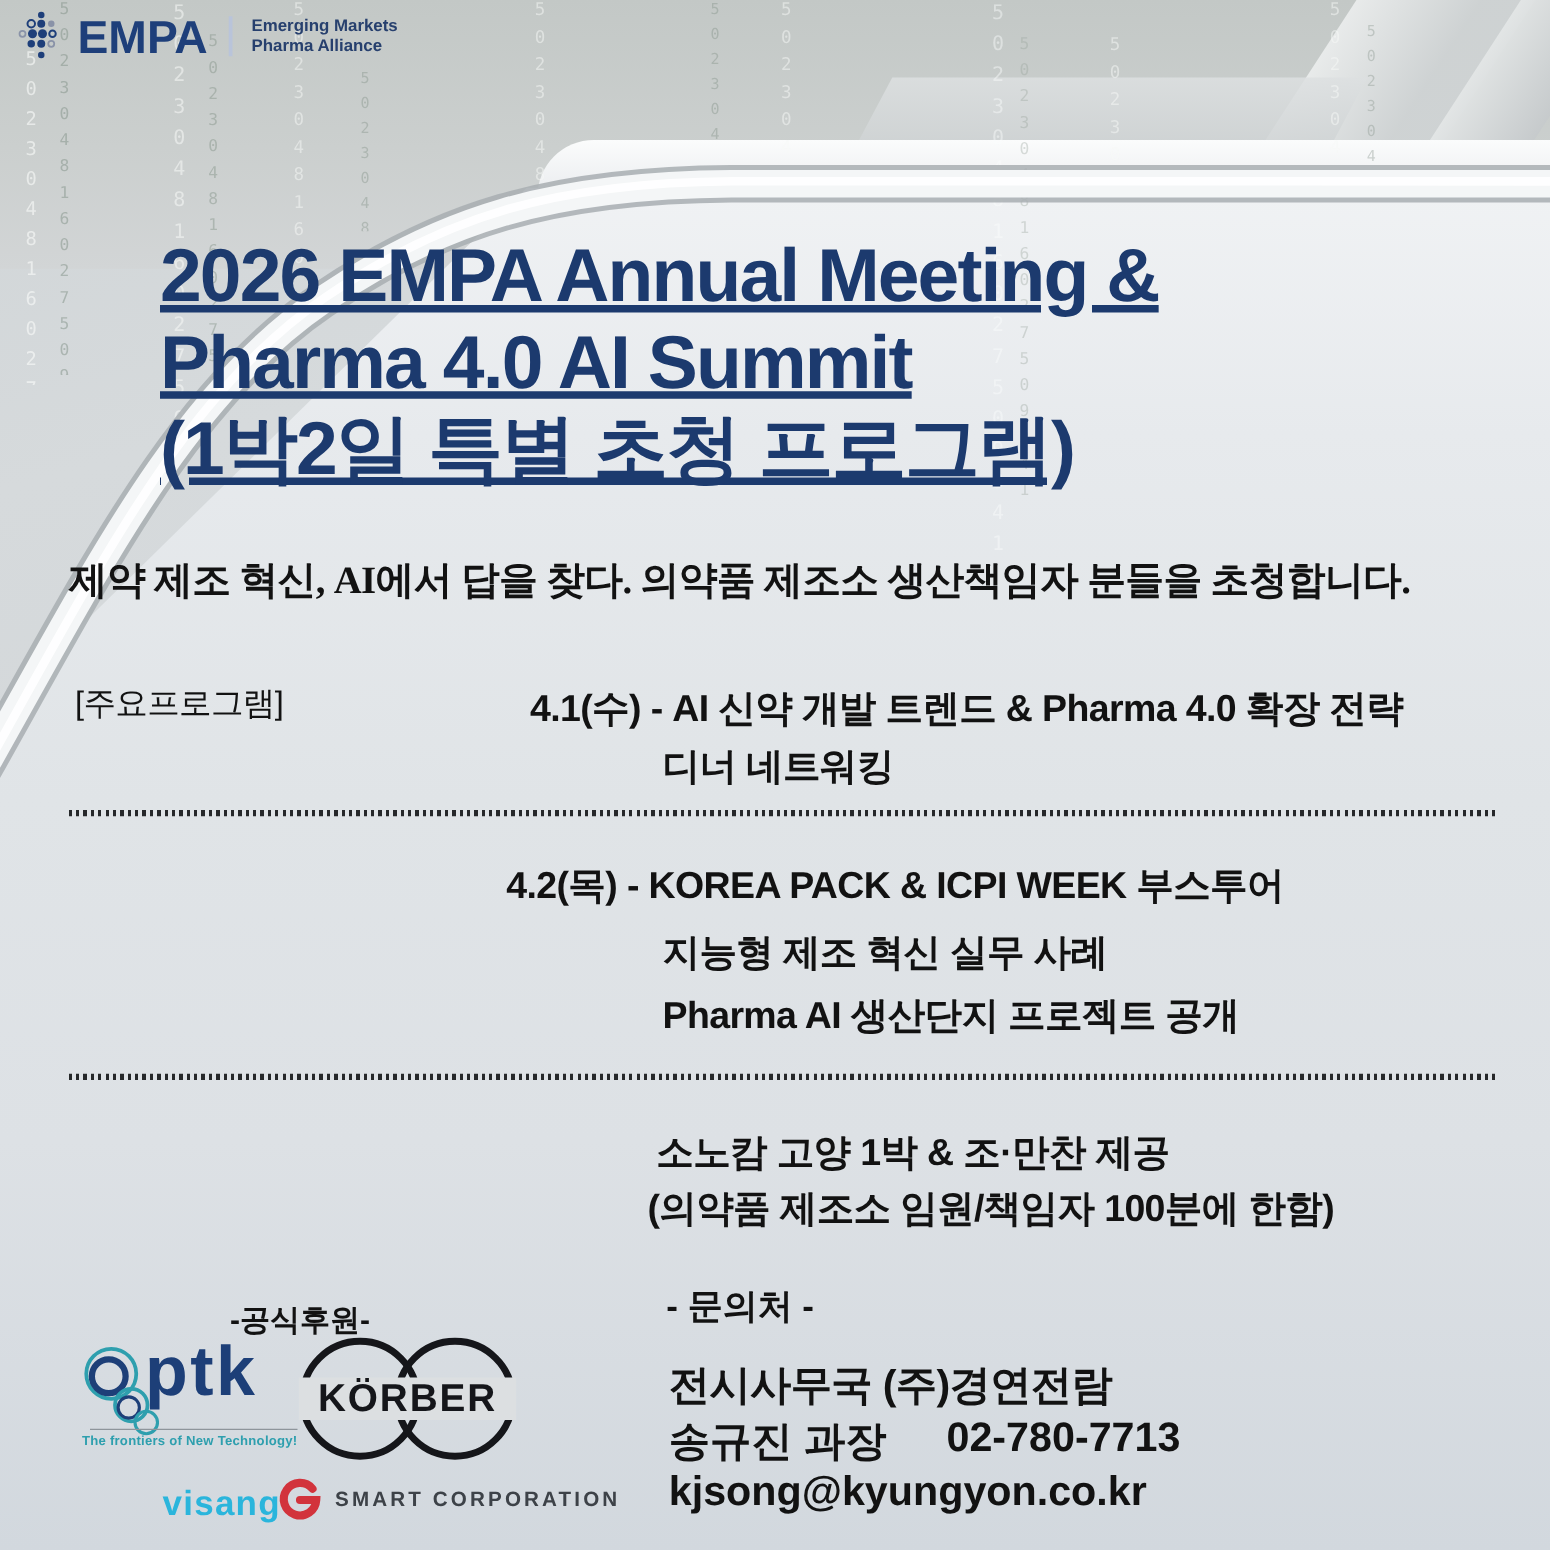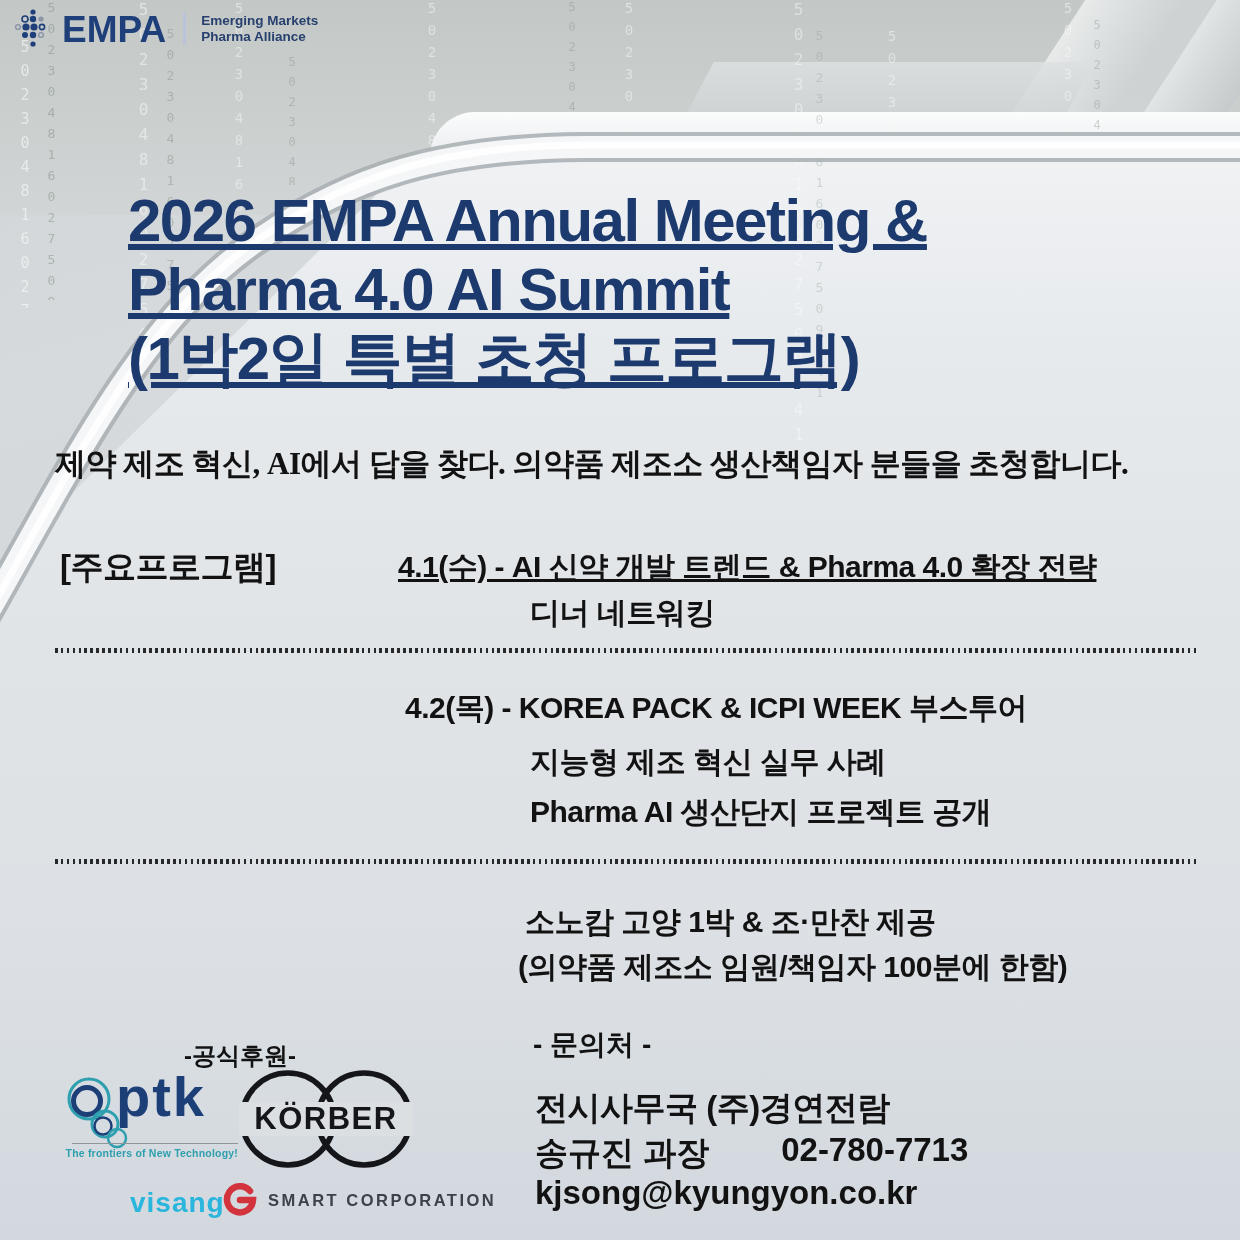--- a/index.html
+++ b/index.html
@@ -46,38 +46,38 @@
   .brand-dots{width:42px;height:46px;flex:0 0 auto;}
   .brand-word{font-size:37px;font-weight:700;letter-spacing:0;line-height:1;}
   .brand-sep{width:3px;height:32px;background:#b9c4da;margin:0 7px 0 9px;}
   .brand-tag{font-size:13.5px;font-weight:700;line-height:1.2;}
   
   .title{position:absolute;left:128px;top:186px;z-index:10;font-weight:700;
     font-size:60px;line-height:69px;letter-spacing:-1.5px;text-decoration:underline;}
   
   .subtitle{position:absolute;left:55px;top:443px;z-index:10;font-weight:700;font-size:31px;letter-spacing:-0.5px;font-family:Liberation Serif, serif;}
   
-  .sec-label{position:absolute;z-index:10;font-weight:700;font-size:33px;letter-spacing:-0.5px;text-align:right;}
+  .sec-label{position:absolute;z-index:10;font-weight:400;font-size:26px;letter-spacing:-0.5px;text-align:right;}
   .lbl-program{left:60px;top:545px;}
   .lbl-benefit{left:60px;top:901px;}
   .prow{position:absolute;z-index:10;font-weight:700;font-size:30px;letter-spacing:-0.5px;}
-  .p11{left:398px;top:547px;text-decoration:underline;}
+  .p11{left:424px;top:547px;}
   .p12{left:530px;top:593px;}
   .p21{left:405px;top:688px;text-align:center;}
   .p22{left:530px;top:742px;}
   .p23{left:530px;top:792px;}
   .b1{left:525px;top:902px;}
   .b2{left:518px;top:947px;}
   .dotline{position:absolute;left:55px;right:42px;height:5px;z-index:10;
     background:repeating-linear-gradient(90deg,#26282a 0 2.6px,transparent 2.6px 5.9px);}
   .dl1{top:648px;} .dl2{top:859px;}
   
   .contact-heading{position:absolute;left:533px;top:1026px;z-index:10;font-weight:700;font-size:28px;}
   .contact-org{position:absolute;left:535px;top:1086px;z-index:10;font-weight:700;font-size:33px;letter-spacing:-0.5px;}
-  .contact-row{position:absolute;left:535px;top:1131px;z-index:10;display:flex;gap:72px;font-weight:700;font-size:33px;}
+  .contact-row{position:absolute;left:535px;top:1131px;z-index:10;display:flex;gap:48px;font-weight:700;font-size:33px;}
   .contact-email{position:absolute;left:535px;top:1174px;z-index:10;font-weight:700;font-size:33px;letter-spacing:0;}
   
   .sponsor-label{position:absolute;left:95px;top:1040px;width:290px;z-index:10;text-align:center;
     font-weight:700;font-size:24px;}
   .ptk{position:absolute;left:58px;top:1072px;width:180px;height:96px;z-index:10;}
   .ptk-circles{position:absolute;left:0;top:2px;}
   .ptk-word{position:absolute;left:58px;top:-8px;font-size:56px;font-weight:700;letter-spacing:2px;font-style:normal;}
   .ptk-rule{position:absolute;left:14px;right:0;bottom:24px;height:1.5px;background:#8e959b;}
   .ptk-tag{position:absolute;right:0;bottom:9px;font-size:10.5px;font-weight:700;letter-spacing:.2px;}
   .korber{position:absolute;left:238px;top:1058px;z-index:10;}

